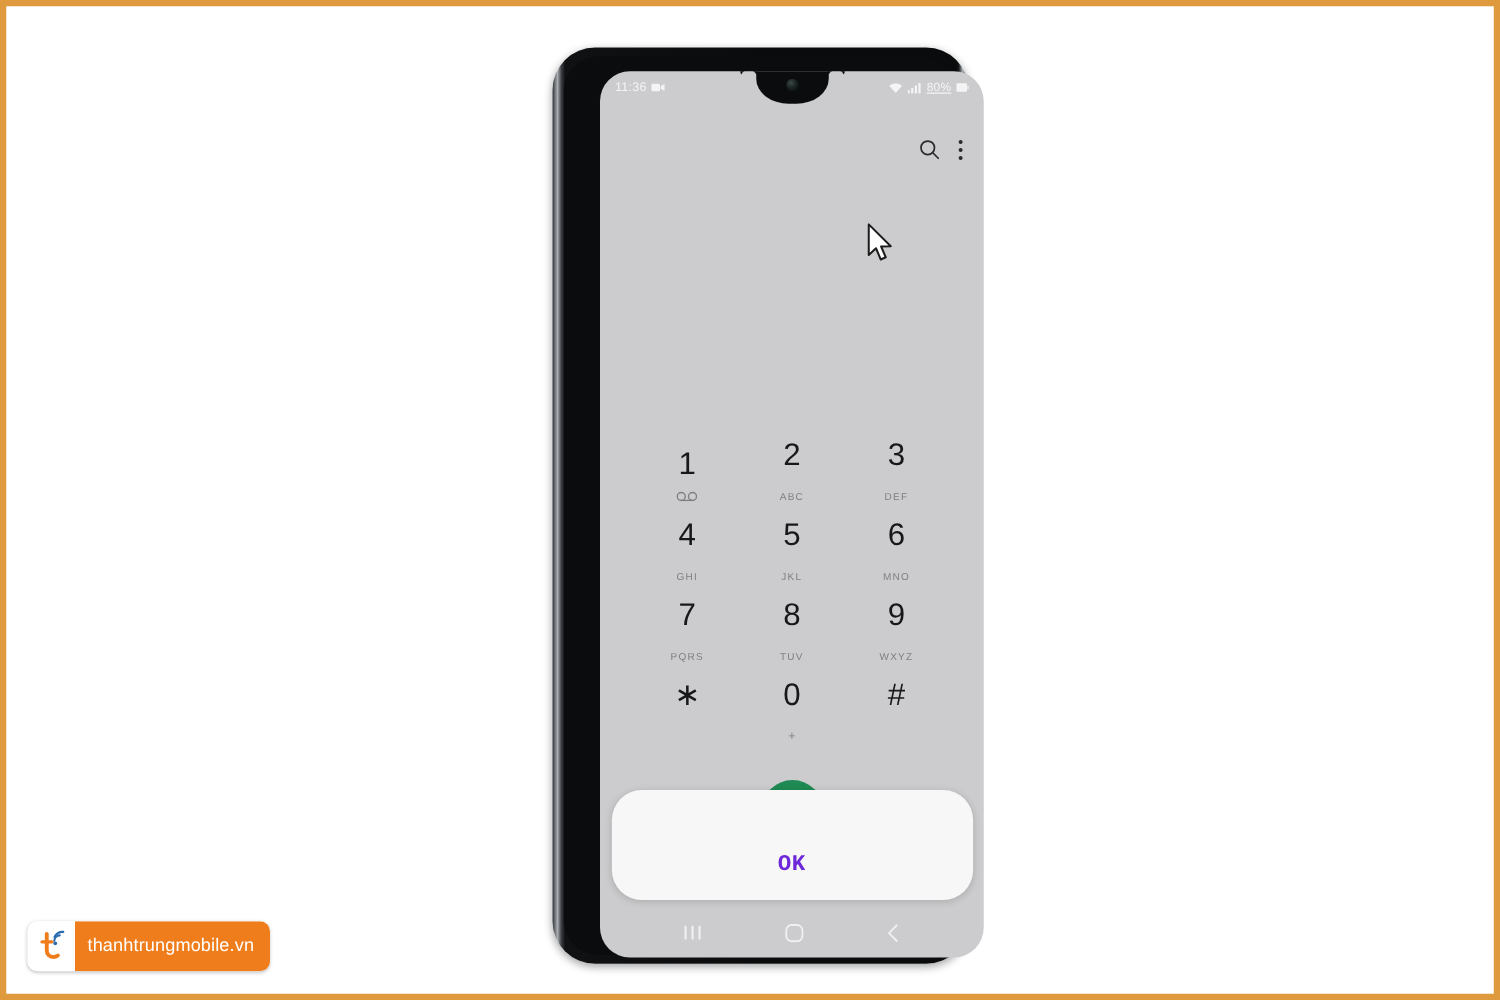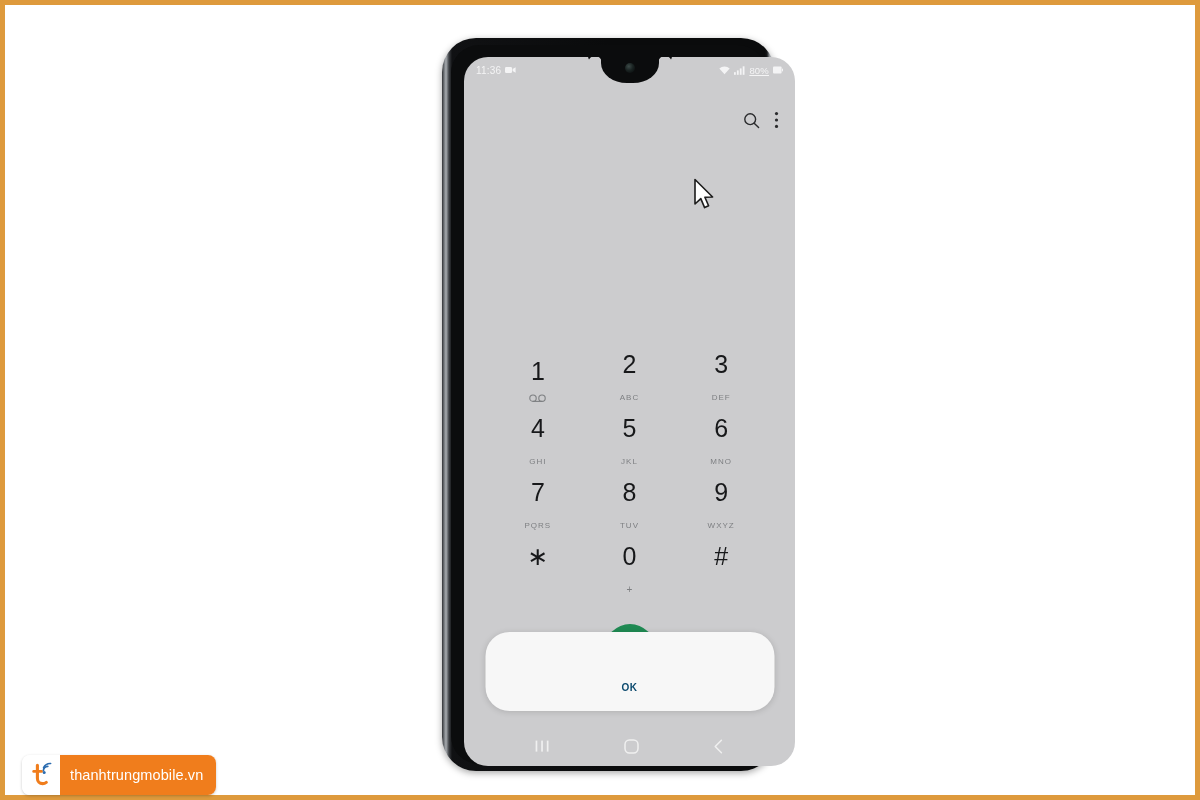--- a/index.html
+++ b/index.html
@@ -46,22 +46,22 @@
     position: absolute;
     left: 9px; top: 7px;
     width: 315px; height: 719px;
     border-radius: 28px;
     background: #0b0c0d;
     box-sizing: border-box;
   }
   
   #screen {
     position: absolute;
-    left: 13px; top: 12px;
-    width: 331px; height: 709px;
+    left: 29px; top: 12px;
+    width: 307px; height: 709px;
     border-radius: 24px;
     background: #ccccce;
     overflow: hidden;
     box-sizing: border-box;
   }
 
   
   .side-btn {
     position: absolute;
     right: -2px;
@@ -213,28 +213,28 @@
     color: #272727;
     padding: 0 24px;
     line-height: 15px;
   }
   #dialog-actions {
     display: flex;
     justify-content: center;
     margin-top: 22px;
   }
   #dialog-ok {
-    font-size: 10px;
+    font-size: 18px;
     font-weight: bold;
-    color: #0c4a6e;
+    color: #6d28d9;
     letter-spacing: .4px;
     background: transparent;
     border: 0;
     padding: 6px 28px;
-    font-family: Liberation Sans, sans-serif;
+    font-family: Liberation Mono, monospace;
     cursor: default;
   }
 
   
   #navbar {
     position: absolute;
     left: 0; bottom: 0;
     width: 100%;
     height: 40px;
     display: flex;
@@ -254,21 +254,21 @@
     width: 26px;
     height: 34px;
     z-index: 20;
     pointer-events: none;
   }
 
   
   #watermark {
     position: absolute;
     left: 17px;
-    bottom: 0;
+    bottom: 18px;
     height: 40px;
     display: flex;
     align-items: center;
     background: #ffffff;
     border-radius: 8px;
     padding: 0;
     overflow: hidden;
     box-shadow: 0 1px 3px rgba(0,0,0,.22);
   }
   #wm-logo {

